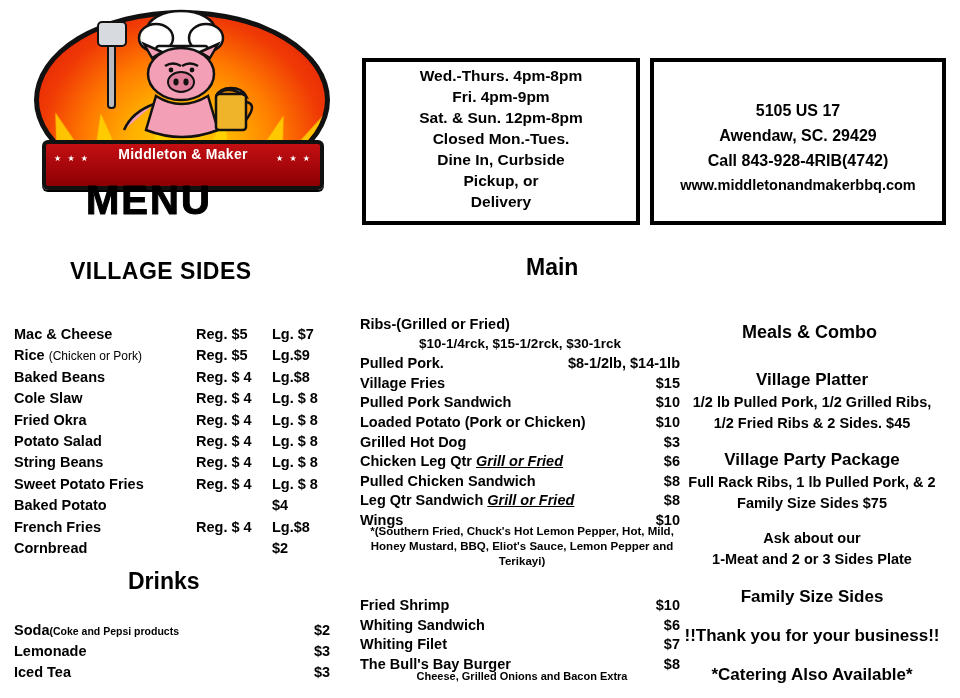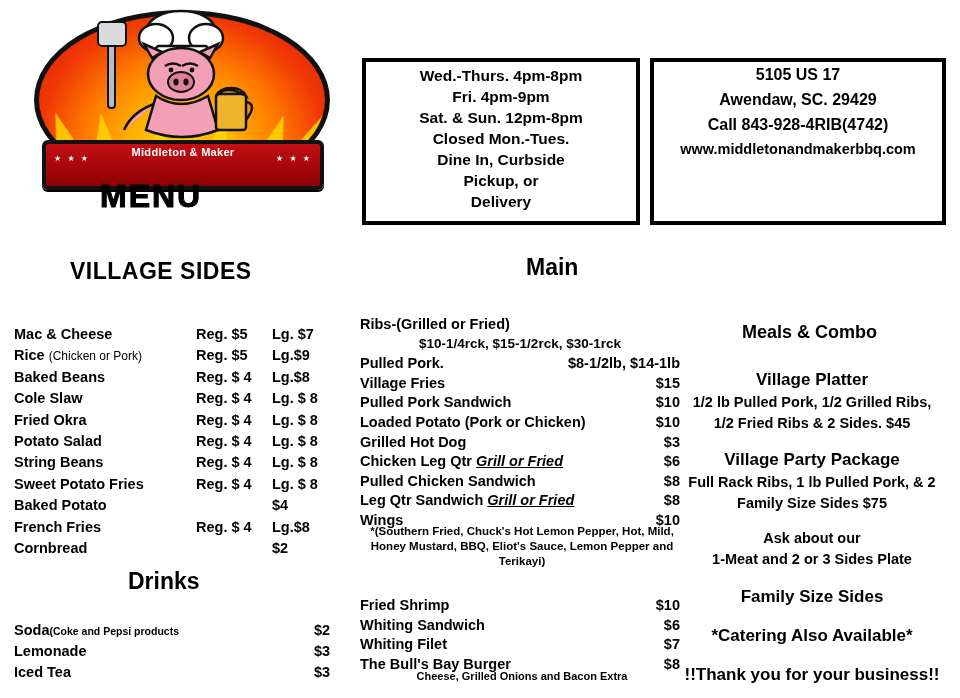--- a/index.html
+++ b/index.html
@@ -41,48 +41,48 @@
 
   .pig { position: absolute; left: 74px; top: 6px; width: 190px; height: 150px; }
   .banner {
     position: absolute; left: 30px; top: 138px; width: 282px; height: 50px;
     background: linear-gradient(#c40f12, #8c0004);
     border: 4px solid #111; border-radius: 6px;
     box-shadow: 0 2px 0 #000;
     text-align: center; color: #fff;
   }
   .banner .tiny {
-    font-size: 11px; font-weight: bold; letter-spacing: .3px;
+    font-size: 14px; font-weight: bold; letter-spacing: .3px;
     margin-top: 2px; color: #ffffff;
   }
   .banner .big {
     font-size: 27px; font-weight: bold; letter-spacing: 1px; line-height: 28px;
     color: #ffffff;
     text-shadow: 1px 1px 0 #000, -1px 0 0 #000;
   }
   .stars { position: absolute; font-size: 8px; color: #fff; letter-spacing: 2px; }
   .stars.left { left: 8px; top: 10px; }
   .stars.right { right: 8px; top: 10px; }
   .menu-word {
-    position: absolute; left: 88px; top: 176px;
-    font-size: 32px; font-weight: bold; letter-spacing: 2px;
+    position: absolute; left: 74px; top: 176px;
+    font-size: 40px; font-weight: bold; letter-spacing: 2px;
     font-family: "Liberation Sans", sans-serif;
     text-align: center;
     -webkit-text-stroke: 1px #000;
   }
 
   
   .box {
     position: absolute; border: 4px solid #000; background: #fff;
     text-align: center;
   }
   #hours-box { left: 362px; top: 58px; width: 278px; height: 167px; padding-top: 3px; }
   #hours-box .line { font-size: 15.5px; font-weight: bold; line-height: 21px; }
   #addr-box { left: 650px; top: 58px; width: 296px; height: 167px; }
-  #addr-box .inner { }
+  #addr-box .inner { padding-top: 36px; }
   #addr-box .line { font-size: 16px; font-weight: bold; line-height: 25px; }
   #addr-box .line.web { font-size: 14.5px; }
 
   
   .section-title { position: absolute; font-weight: bold; }
   #sides-title { left: 70px; top: 258px; font-size: 23px; letter-spacing: .5px; }
   #main-title { left: 482px; top: 254px; font-size: 23px; margin-left: 44px; }
   #drinks-title { left: 128px; top: 568px; font-size: 23px; }
   #meals-title { left: 742px; top: 322px; font-size: 18px; }
 
@@ -354,20 +354,20 @@
       <div class="ln">Family Size Sides  $75</div>
     </div>
     <div class="blk">
       <div class="ln">Ask about our</div>
       <div class="ln">1-Meat and 2 or 3 Sides Plate</div>
     </div>
     <div class="blk">
       <div class="big">Family Size Sides</div>
     </div>
     <div class="blk">
+      <div class="big">!!Thank you for your business!!</div>
+    </div>
+    <div class="blk">
       <div class="big">*Catering Also Available*</div>
     </div>
-    <div class="blk">
-      <div class="big">!!Thank you for your business!!</div>
-    </div>
   </div>
 
 </div>
 
 </body></html>

